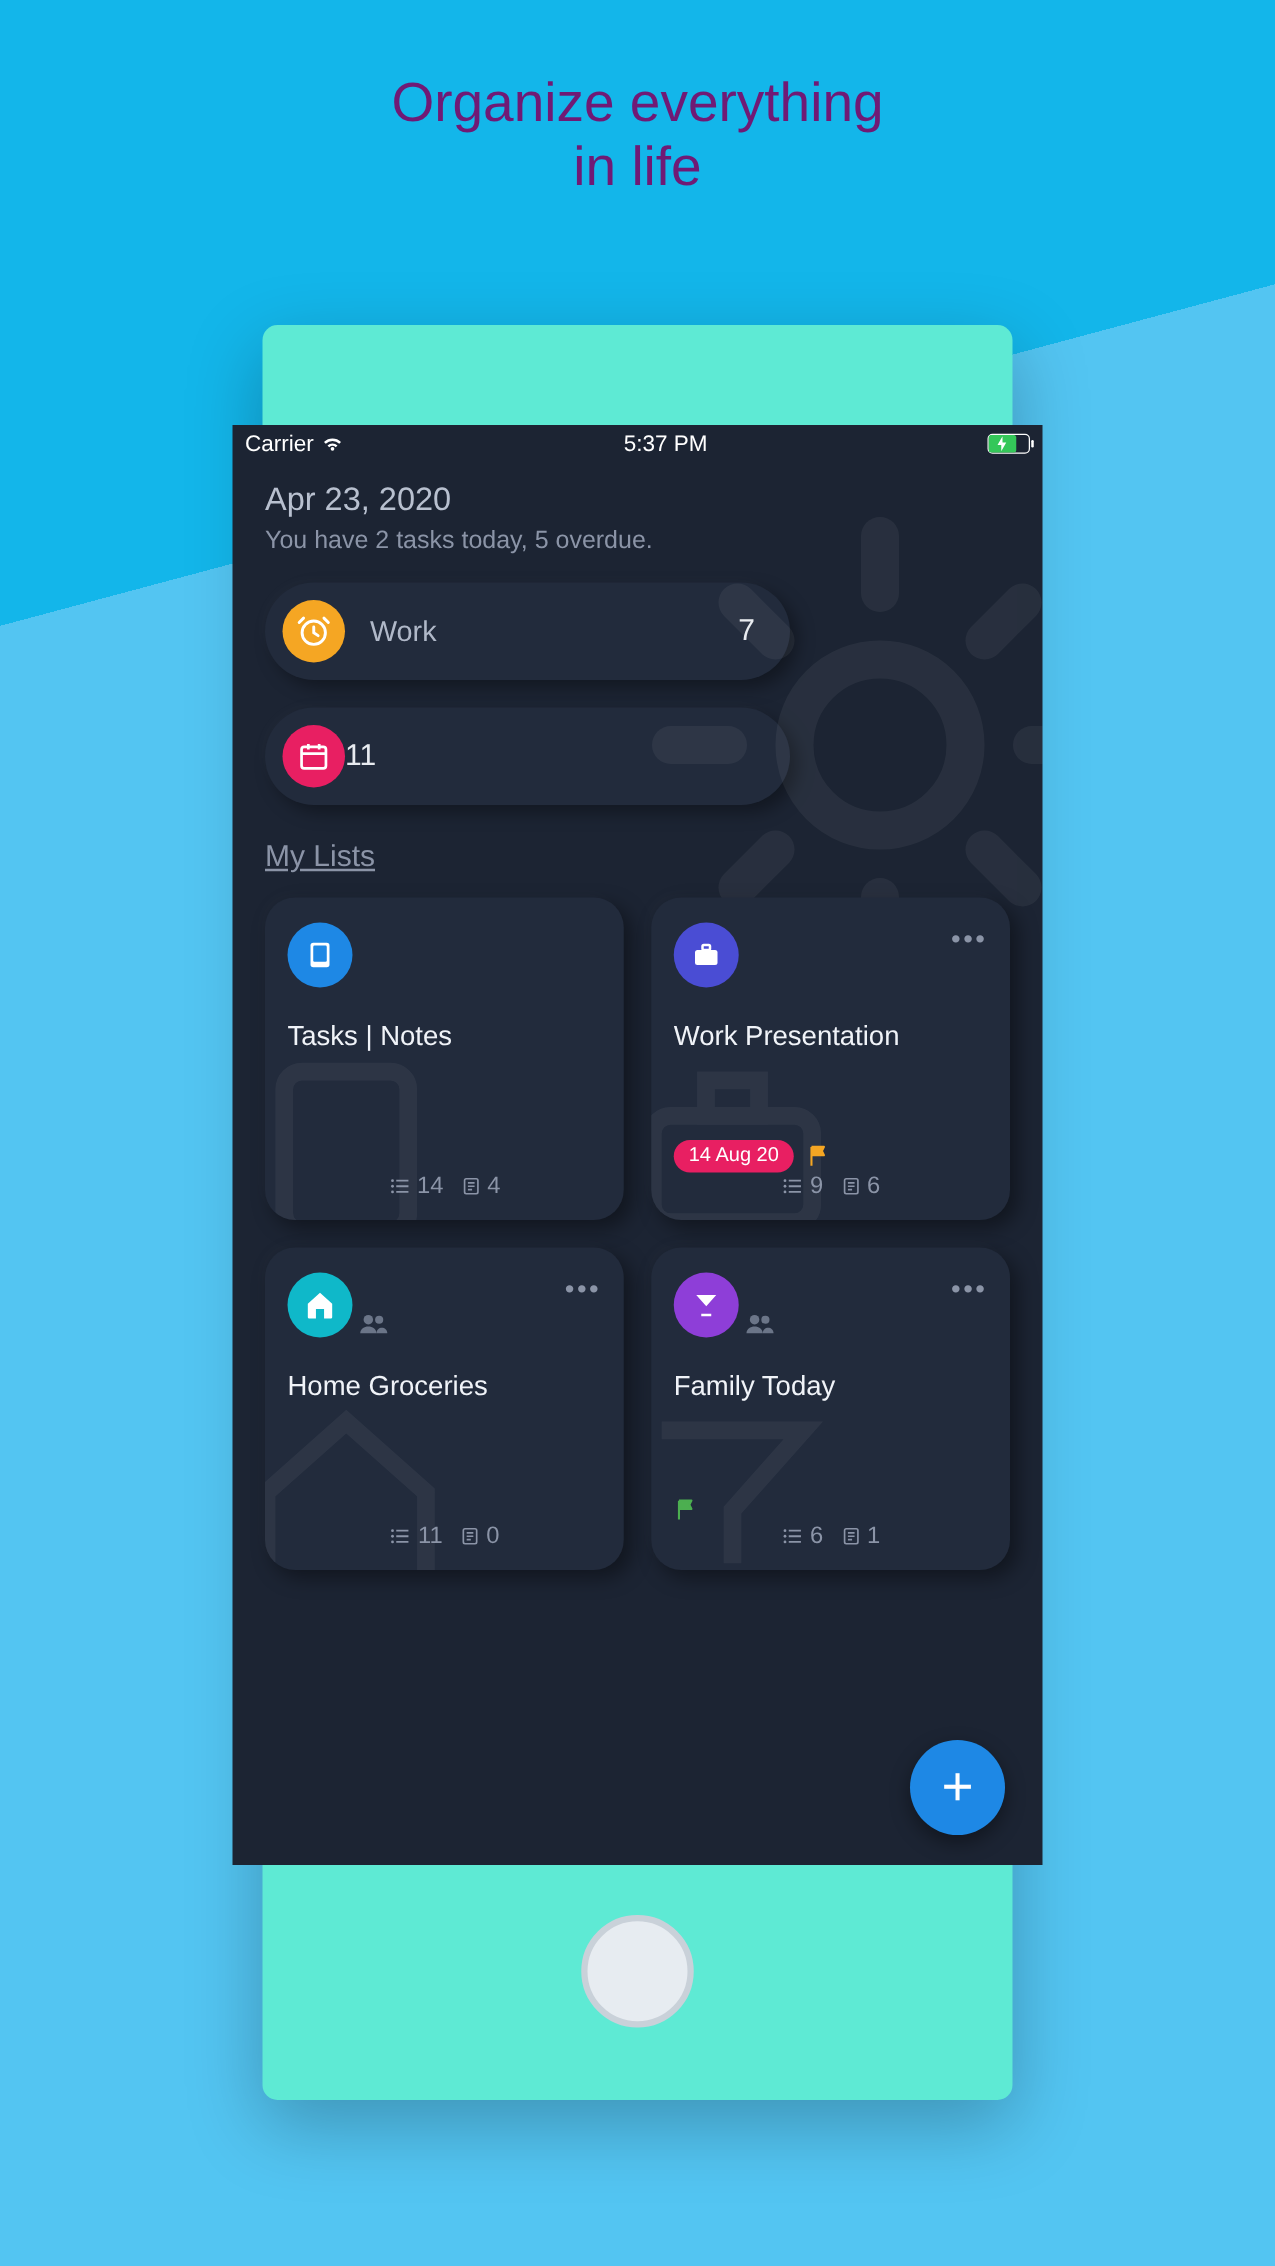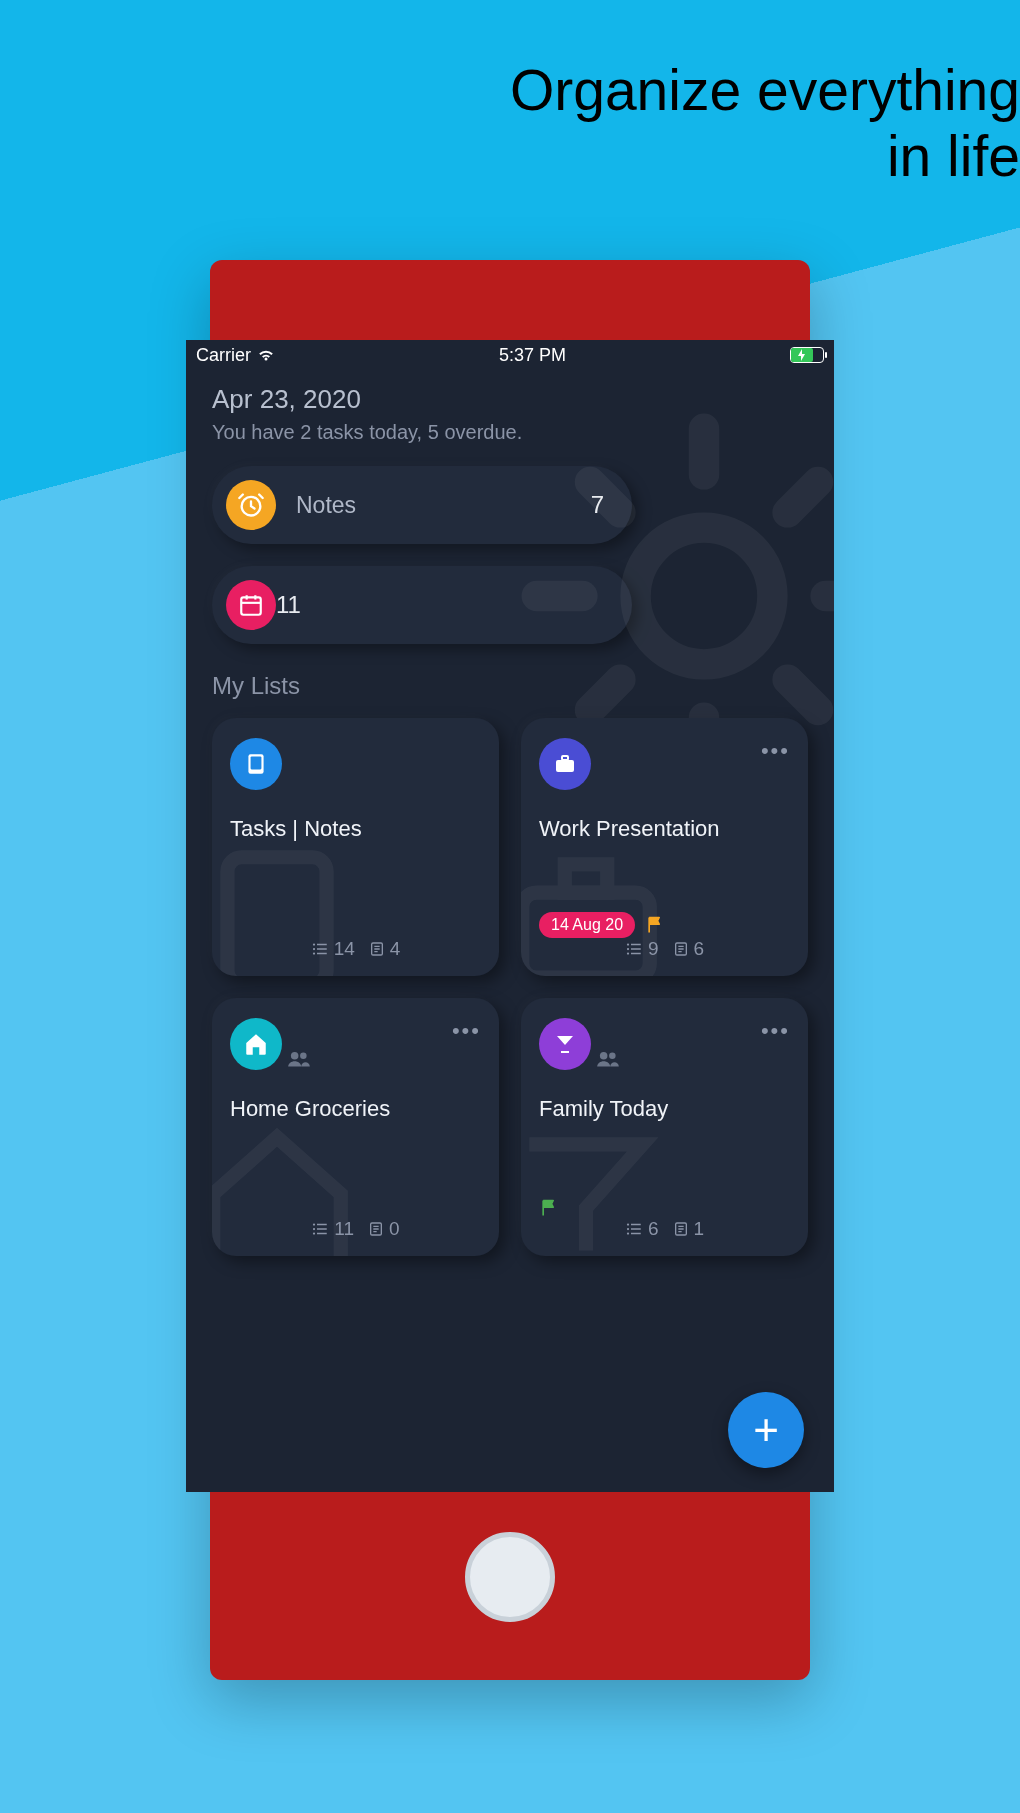--- a/index.html
+++ b/index.html
@@ -12,32 +12,32 @@
   background: #13B6EA;
 }
 .bg-diagonal {
   position: absolute;
   top: 0; left: 0; width: 100%; height: 100%;
   background: linear-gradient(165deg, #13B6EA 0%, #13B6EA 24%, #53C5F2 24%, #53C5F2 100%);
 }
 .marketing-headline {
   position: absolute;
   top: 58px; left: 0; width: 100%;
-  text-align: right;
-  color: #000000;
-  font-size: 57px;
+  text-align: center;
+  color: #701a75;
+  font-size: 44px;
   font-weight: 500;
   line-height: 1.15;
 }
 .phone {
   position: absolute;
   top: 260px; left: 50%;
   transform: translateX(-50%);
   width: 600px; height: 1420px;
-  background: #b91c1c;
+  background: #5eead4;
   border-radius: 12px;
   box-shadow: 0 20px 60px rgba(0,0,0,0.25);
   display: flex; flex-direction: column; align-items: center;
 }
 .screen {
   margin-top: 80px;
   width: 648px; height: 1152px;
   background: #1C2433;
   position: relative;
   overflow: hidden;
@@ -100,21 +100,21 @@
   width: 420px;
   cursor: pointer;
 }
 .pill-icon {
   width: 50px; height: 50px; border-radius: 50%;
   display: flex; align-items: center; justify-content: center;
   flex-shrink: 0;
 }
 .pill-label { margin-left: 20px; color: #B0B8C8; font-size: 23px; flex: 1; }
 .pill-count { color: #E8EBF0; font-size: 24px; font-weight: 500; }
-.section-title { margin-top: 28px; color: #8B94A7; font-size: 24px; }
+.section-title { margin-top: 28px; color: #8B94A7; font-size: 24px; text-decoration: underline; }
 .card-grid {
   margin-top: 18px;
   display: grid; grid-template-columns: 1fr 1fr; gap: 22px;
 }
 .card {
   background: #222B3C;
   border-radius: 24px;
   padding: 20px 18px 16px 18px;
   box-shadow: 6px 6px 16px rgba(0,0,0,0.4), -4px -4px 12px rgba(255,255,255,0.02);
   position: relative;
@@ -212,21 +212,21 @@
       </div>
 
       <div class="pill-row">
         <span class="pill-icon" style="background:#F5A623">
           <svg width="28" height="28" viewBox="0 0 24 24">
               <circle cx="12" cy="13" r="8" fill="none" stroke="#fff" stroke-width="2"></circle>
               <path d="M12 9v4l3 2" stroke="#fff" stroke-width="2" fill="none" stroke-linecap="round"></path>
               <path d="M5 3L2 6M19 3l3 3" stroke="#fff" stroke-width="2" stroke-linecap="round"></path>
             </svg>
         </span>
-        <span class="pill-label">Notes</span>
+        <span class="pill-label">Work</span>
         <span class="pill-count">7</span>
       </div>
 
       <div class="pill-row">
         <span class="pill-icon" style="background:#E81F62">
           <svg width="26" height="26" viewBox="0 0 24 24">
               <rect x="3" y="5" width="18" height="16" rx="2" fill="none" stroke="#fff" stroke-width="2"></rect>
               <line x1="3" y1="10" x2="21" y2="10" stroke="#fff" stroke-width="2"></line>
               <line x1="8" y1="3" x2="8" y2="7" stroke="#fff" stroke-width="2"></line>
               <line x1="16" y1="3" x2="16" y2="7" stroke="#fff" stroke-width="2"></line>

